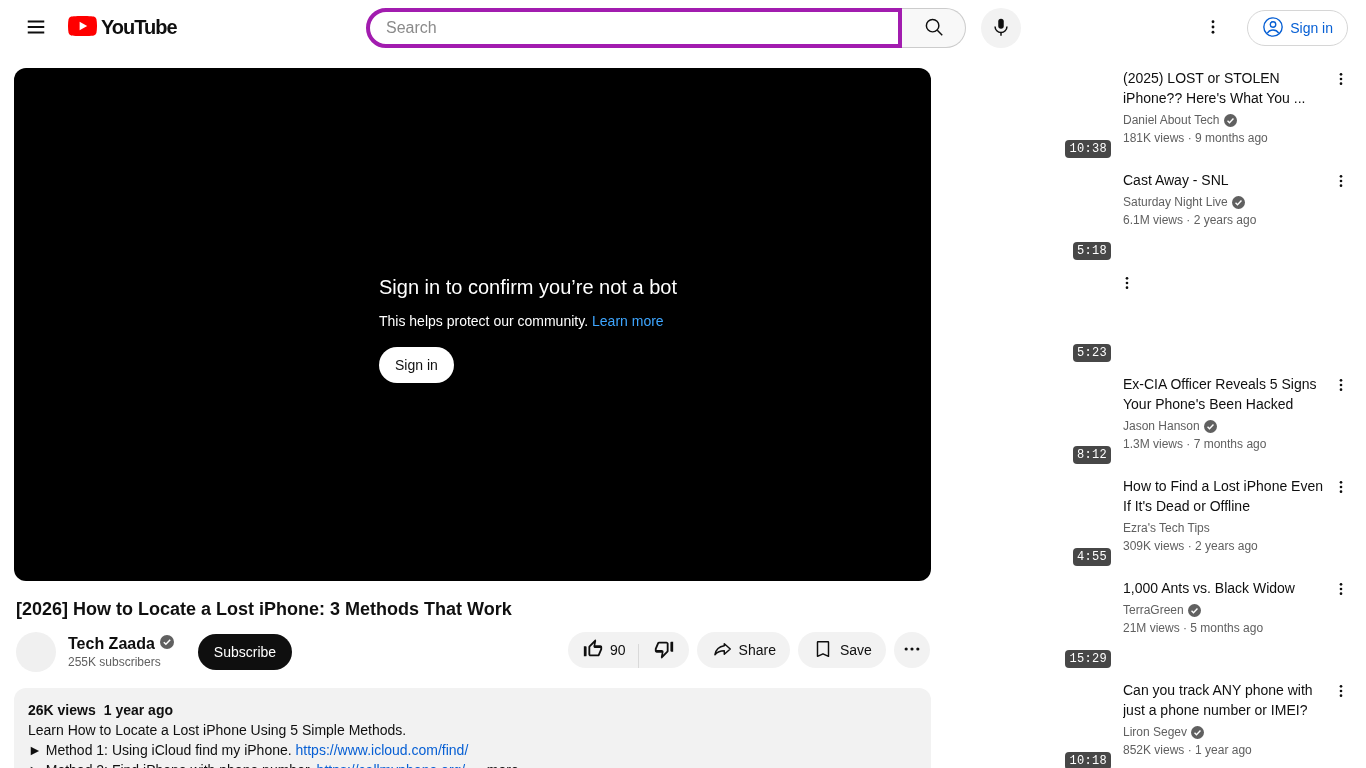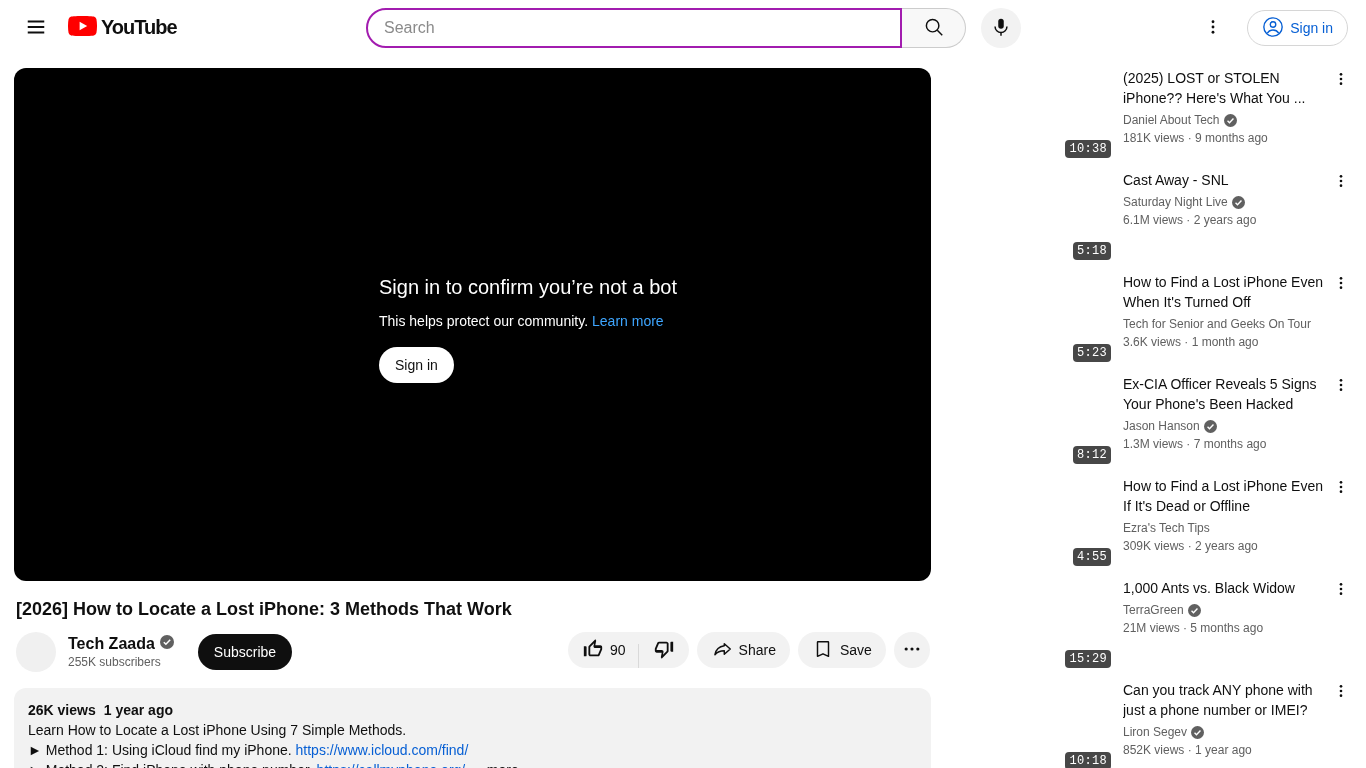--- a/index.html
+++ b/index.html
@@ -8,21 +8,21 @@
   button { font-family:inherit; border:none; background:none; cursor:pointer; }
   input { font-family:inherit; }
 
   
   .masthead { position:absolute; left:0; top:0; width:1366px; height:56px; background:#fff; }
   .mh-left { position:absolute; left:16px; top:8px; display:flex; align-items:center; }
   .hamburger { width:40px; height:40px; border-radius:20px; display:flex; align-items:center; justify-content:center; }
   .logo { display:flex; gap:4px; margin-left:12px; cursor:pointer; }
   .logo-text { font-size:20px; font-weight:700; letter-spacing:-1px; }
   .search-wrap { position:absolute; left:366px; top:8px; height:40px; display:flex; }
-  .search-input { width:536px; height:40px; border:2px solid #a21caf; border-radius:20px 0 0 20px;
+  .search-input { width:536px; height:40px; border:4px solid #a21caf; border-radius:20px 0 0 20px;
     padding:0 16px; font-size:16px; outline:none; color:#0f0f0f; }
   .search-input::placeholder { color:#8a8a8a; }
   .search-btn { width:64px; height:40px; background:#f8f8f8; border:1px solid #ccc; border-left:none;
     border-radius:0 20px 20px 0; display:flex; align-items:center; justify-content:center; }
   .mic-btn { position:absolute; left:981px; top:8px; width:40px; height:40px; border-radius:20px;
     background:#f2f2f2; display:flex; align-items:center; justify-content:center; }
   .mh-right { position:absolute; right:18px; top:10px; display:flex; align-items:center; gap:14px; }
   .kebab-btn { width:40px; height:36px; display:flex; align-items:center; justify-content:center; }
   .signin-chip { display:flex; align-items:center; gap:6px; height:36px; padding:0 14px;
     border:1px solid #d6d6d6; border-radius:18px; color:#065fd4; font-size:14px; background:#fff; }
@@ -217,21 +217,21 @@
           <circle cx="19" cy="12" r="1.9" fill="#0f0f0f"></circle>
         </svg>
     </span>
   </button>
 </div>
 
 <div class="desc-box">
   <div class="desc-stats">
     <span>26K views</span><span class="date">1 year ago</span>
   </div>
-  <div>Learn How to Locate a Lost iPhone Using 7 Simple Methods.</div>
+  <div>Learn How to Locate a Lost iPhone Using 5 Simple Methods.</div>
   <div>
     <span>► Method 1: Using iCloud find my iPhone.</span>
     <a class="desc-link">https://www.icloud.com/find/</a>
   </div>
   <div>
     <span>► Method 2: Find iPhone with phone number.</span>
     <a class="desc-link">https://callmyphone.org/</a>
     <span class="desc-more">...more</span>
   </div>
 </div>
@@ -290,28 +290,20 @@
             <circle cx="12" cy="19" r="2" fill="#0f0f0f"></circle>
           </svg>
       </span>
     </div>
   </div>
 
   <div class="sb-item">
     <div class="sb-thumb">
       <span class="sb-badge">5:23</span>
     </div>
-    <div class="sb-info">
-      <div class="sb-title">How to Find a Lost iPhone Even When It's Turned Off</div>
-      <div class="sb-channel">
-        <span>Tech for Senior and Geeks On Tour</span>
-
-      </div>
-      <div class="sb-meta">3.6K views · 1 month ago</div>
-    </div>
     <div class="sb-kebab">
       <span>
         <svg width="16" height="18" viewBox="0 0 24 24">
             <circle cx="12" cy="5" r="2" fill="#0f0f0f"></circle>
             <circle cx="12" cy="12" r="2" fill="#0f0f0f"></circle>
             <circle cx="12" cy="19" r="2" fill="#0f0f0f"></circle>
           </svg>
       </span>
     </div>
   </div>

